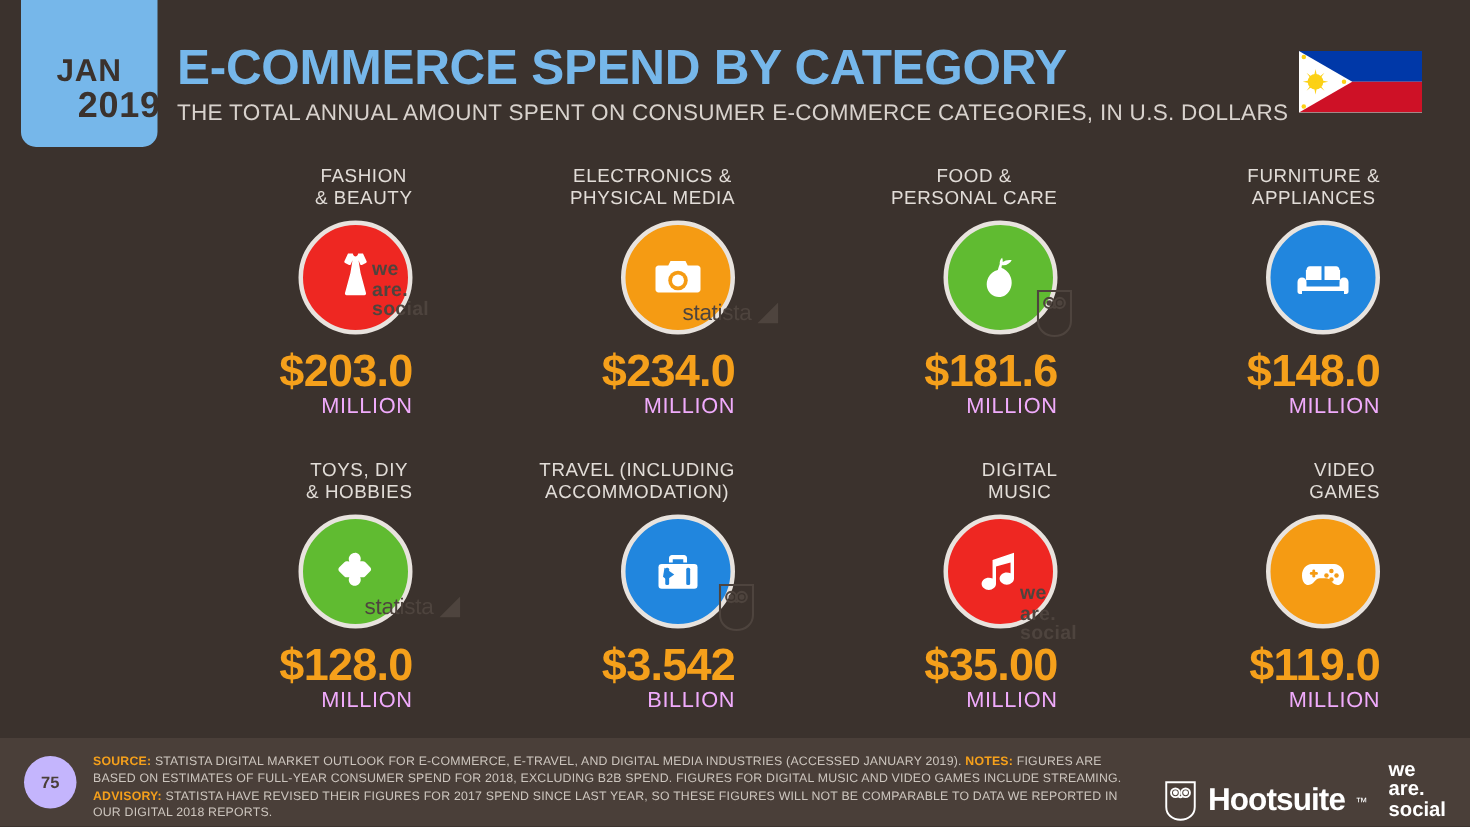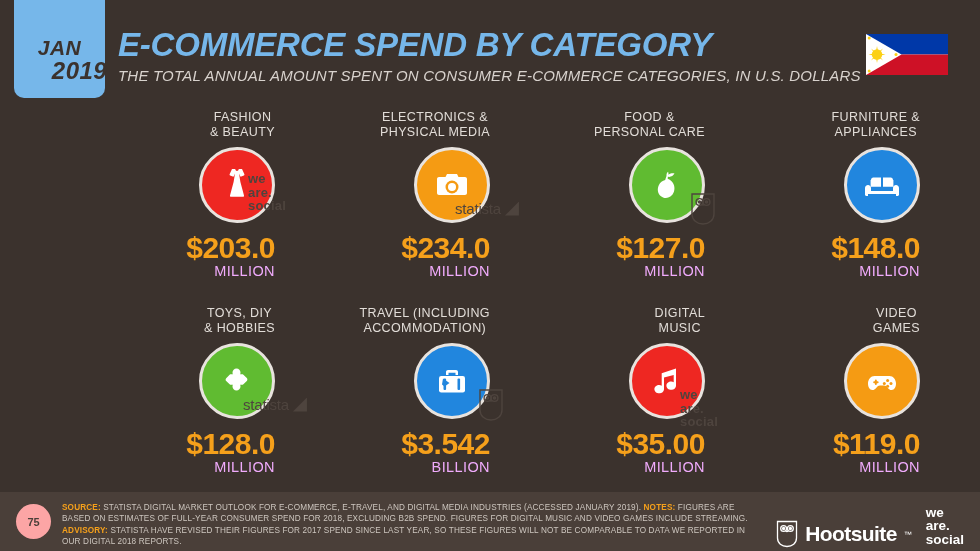--- a/index.html
+++ b/index.html
@@ -5,21 +5,21 @@
   * { margin:0; padding:0; box-sizing:border-box; }
   html,body { width:980px; height:551px; overflow:hidden; }
   body {
     background:#3b322d;
     font-family:"Liberation Sans", sans-serif;
     color:#ffffff;
     position:relative;
   }
 
   
-  #header { position:absolute; left:0; top:0; width:980px; height:98px;font-style:italic; }
+  #header { position:absolute; left:0; top:0; width:980px; height:98px; }
 
   #date-badge {
     position:absolute; left:14px; top:-14px;
     width:91px; height:112px;
     background:#76b7ea;
     border-radius:10px;
     display:flex; flex-direction:column;
     align-items:center; justify-content:flex-end;
     padding-bottom:16px;
   }
@@ -126,21 +126,21 @@
 
   
   #footer {
     position:absolute; left:0; top:492px;
     width:980px; height:59px;
     background:#4a3f39;
   }
   #page-badge {
     position:absolute; left:16px; top:12px;
     width:35px; height:35px; border-radius:50%;
-    background:#fca5a5;
+    background:#c4b5fd;
     display:flex; align-items:center; justify-content:center;
     color:#4a3f39; font-size:11px; font-weight:bold;
   }
   #footnote {
     position:absolute; left:62px; top:10px;
     width:700px;
     font-size:8.2px;
     line-height:11.4px;
     color:#cdc6bf;
     letter-spacing:0.15px;
@@ -248,21 +248,21 @@
     <div class="cell c2">
       <div class="cat-label">
         <span>FOOD &amp;</span><br>
         <span>PERSONAL CARE</span>
       </div>
       <div class="icon-circle" style="background:#60bb31">
         <svg viewBox="0 0 44 44" fill="#ffffff">
           <path d="M21.5 13c-.2-1.7.4-3.3 1.6-4.2.3.9.5 1.9.4 2.9 1.7-1.2 3.9-1.6 6-1.2-1.1 2-3.2 3.3-5.4 3.4-.4 0-.8 0-1.2-.1-.1.6-.2 1.3-.2 1.9 2.9.9 5.3 3.4 6.3 6.6 1.3 4.3-.2 9-3.6 11.3-3 2.1-7.1 1.8-9.8-.6-2.9-2.6-3.6-7.1-1.8-10.8 1.3-2.7 3.7-4.6 6.4-5.2.4-1.4.8-2.7 1.3-4z"></path>
         </svg>
       </div>
-      <div class="value">$127.0</div>
+      <div class="value">$181.6</div>
       <div class="unit">MILLION</div>
     </div>
 
     <div class="wm wm-owl" style="left:690px; top:92px;">
       <svg viewBox="0 0 26 34" fill="none" stroke="#4e443e" stroke-width="1.4">
         <path d="M2 2h22v20c0 6-5 10-11 10S2 28 2 22V2z"></path>
         <circle cx="9.5" cy="10" r="3.4"></circle>
         <circle cx="16.5" cy="10" r="3.4"></circle>
         <circle cx="9.5" cy="10" r="1.1" fill="#4e443e"></circle>
         <circle cx="16.5" cy="10" r="1.1" fill="#4e443e"></circle>

